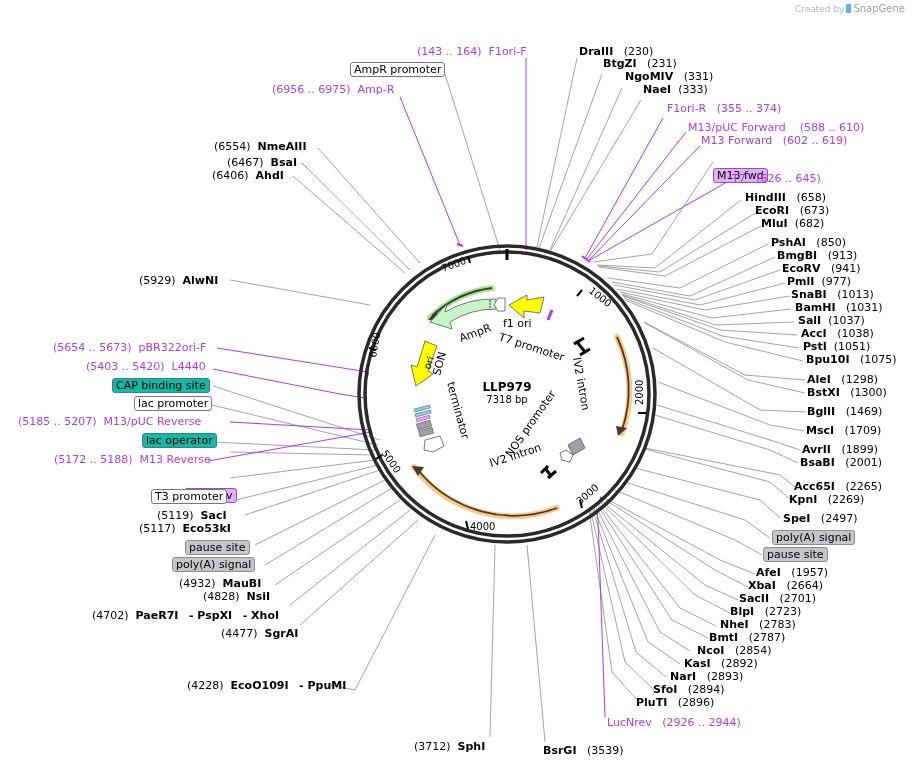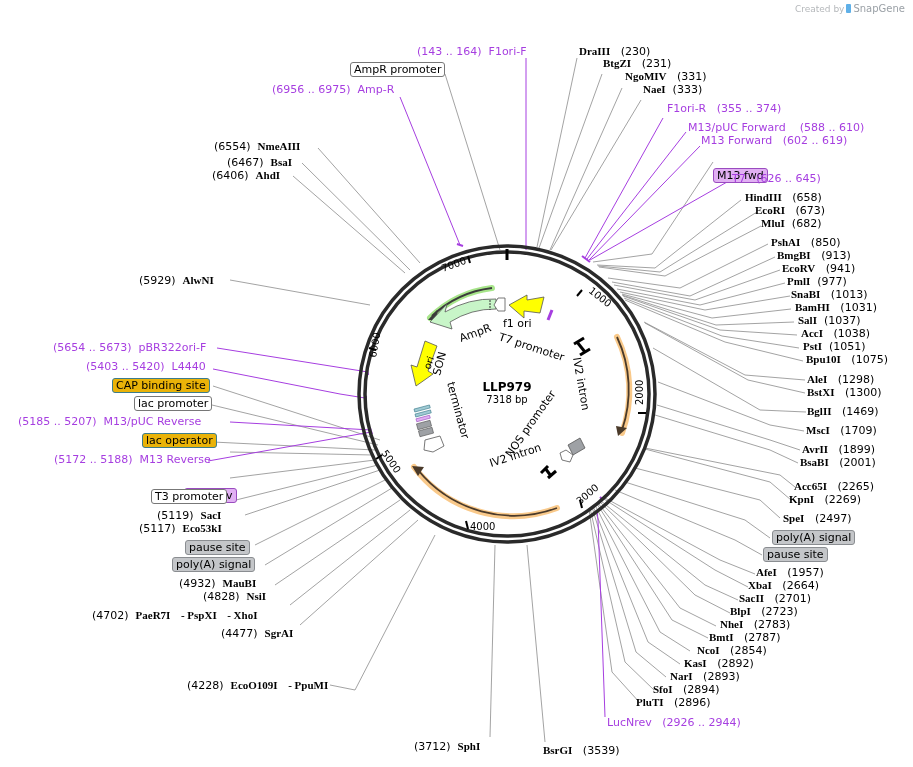--- a/index.html
+++ b/index.html
@@ -1,25 +1,25 @@
 <!DOCTYPE html>
 <html><head>
 <meta charset="utf-8">
 <style>
   html, body { margin:0; padding:0; background:#ffffff; }
   body { width:913px; height:767px; position:relative; overflow:hidden;
          font-family:"DejaVu Sans", "Liberation Sans", sans-serif; font-size:11px; color:#000; }
   #map { position:absolute; left:0; top:0; width:913px; height:767px; }
   .lbl { position:absolute; white-space:nowrap; font-size:11px; line-height:13px; }
-  .enz b { font-weight:bold;font-family:Liberation Serif, serif; }
+  .enz b { font-weight:bold; }
   .primer { color:#a63ee0; }
   .feat-box { position:absolute; white-space:nowrap; font-size:11px; line-height:13px;
               padding:0 3px; border-radius:3px; border:1px solid #555; }
   .box-white { background:#ffffff; border-color:#777; }
-  .box-teal  { background:#eab308; border-color:#3c7c8c; }
+  .box-teal  { background:#14b8a6; border-color:#3c7c8c; }
   .box-purple{ background:#e1b0f3; border-color:#9a4cc0;margin-top:16px; }
   .box-grey  { background:#c4c6c9; border-color:#8a8d91; }
   .brand { position:absolute; right:8px; top:3px; font-size:9px; color:#b5b8bb;margin-left:16px; }
   .brand .sg { color:#9aa0a6; font-size:10px; }
   .brand .logo { display:inline-block; width:5px; height:9px; background:#5fb0e8; margin:0 2px; vertical-align:-1px; border-radius:1px; }
   .title { position:absolute; left:452px; top:380px; width:110px; text-align:center; }
   .title .name { font-weight:bold; font-size:12px; }
   .title .len { font-size:10px; }
 </style>
 </head>

